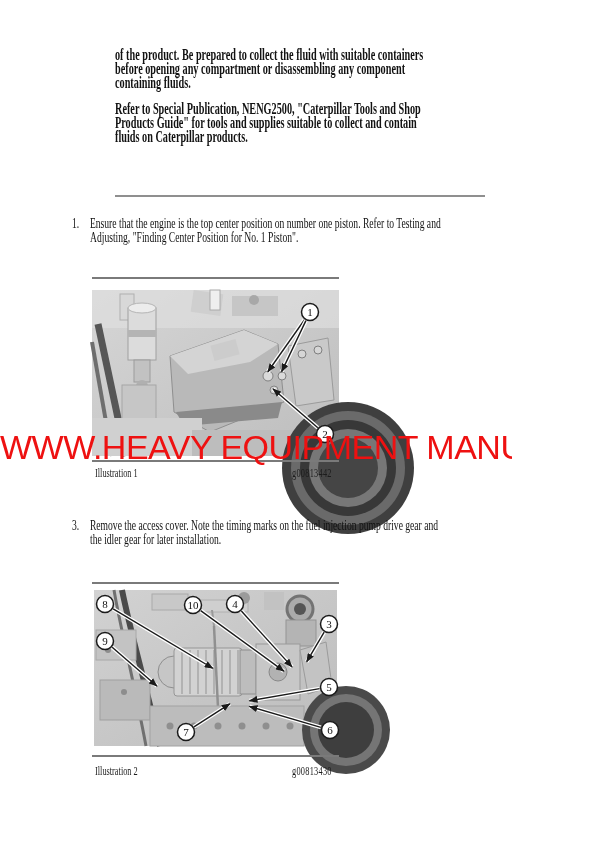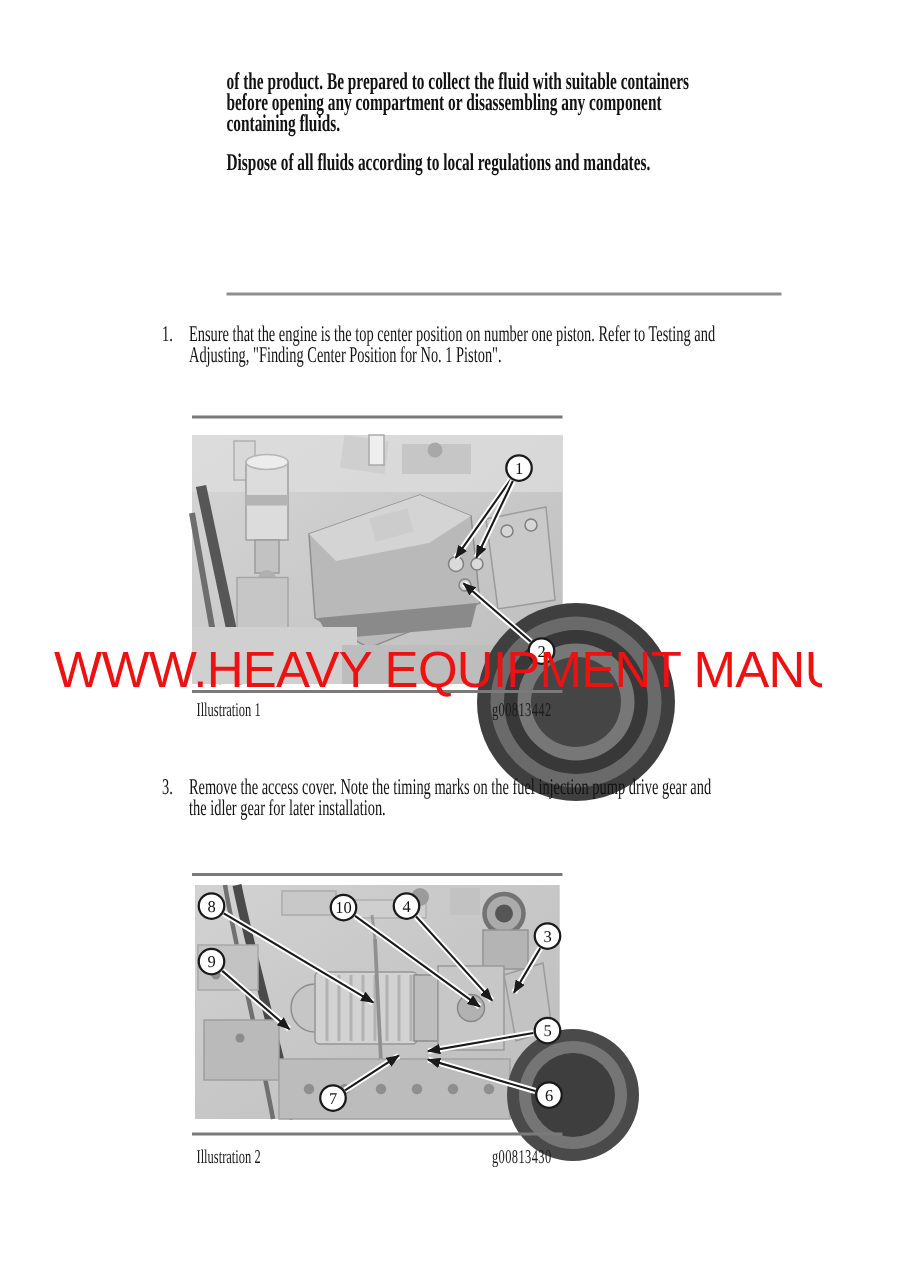--- a/index.html
+++ b/index.html
@@ -1,17 +1,17 @@
 <!DOCTYPE html>
 <html><head>
 <meta charset="utf-8">
 <style>
   html,body{margin:0;padding:0;background:#ffffff;}
   .page{position:relative;width:512px;height:849px;background:#ffffff;overflow:hidden;
-        font-family:"Liberation Serif","DejaVu Serif",serif;color:#121212;margin-left:36px;}
+        font-family:"Liberation Serif","DejaVu Serif",serif;color:#121212;}
   
   .cond{transform:scaleX(0.64);transform-origin:0 0;white-space:nowrap;display:block;}
   .notice{position:absolute;left:115px;top:48px;width:370px;font-weight:bold;font-size:16px;}
   .notice .para{margin:0 0 12px 0;}
   .notice .line{line-height:14px;}
   .rule{position:absolute;background:#8f8f8f;height:2px;}
   .notice-rule{left:115px;top:195px;width:370px;}
   .step{position:absolute;left:72px;font-size:15px;}
   .step .line{line-height:14px;}
   .step .num{display:inline-block;width:28px;}
@@ -32,21 +32,23 @@
 
 <div class="page">
 
   <div class="notice">
     <div class="para">
       <div class="line cond">of the product. Be prepared to collect the fluid with suitable containers</div>
       <div class="line cond">before opening any compartment or disassembling any component</div>
       <div class="line cond">containing fluids.</div>
     </div>
     <div class="para">
-      <div class="line cond">Dispose of all fluids according to local regulations and mandates.</div>
+      <div class="line cond">Refer to Special Publication, NENG2500, "Caterpillar Tools and Shop</div>
+      <div class="line cond">Products Guide" for tools and supplies suitable to collect and contain</div>
+      <div class="line cond">fluids on Caterpillar products.</div>
     </div>
   </div>
 
   <div class="rule notice-rule"></div>
 
   <div class="step" style="top:216px">
     <div class="line cond"><span class="num">1.</span><span>Ensure that the engine is the top center position on number one piston. Refer to Testing and</span></div>
     <div class="line cond indent">Adjusting, "Finding Center Position for No. 1 Piston".</div>
   </div>
 

